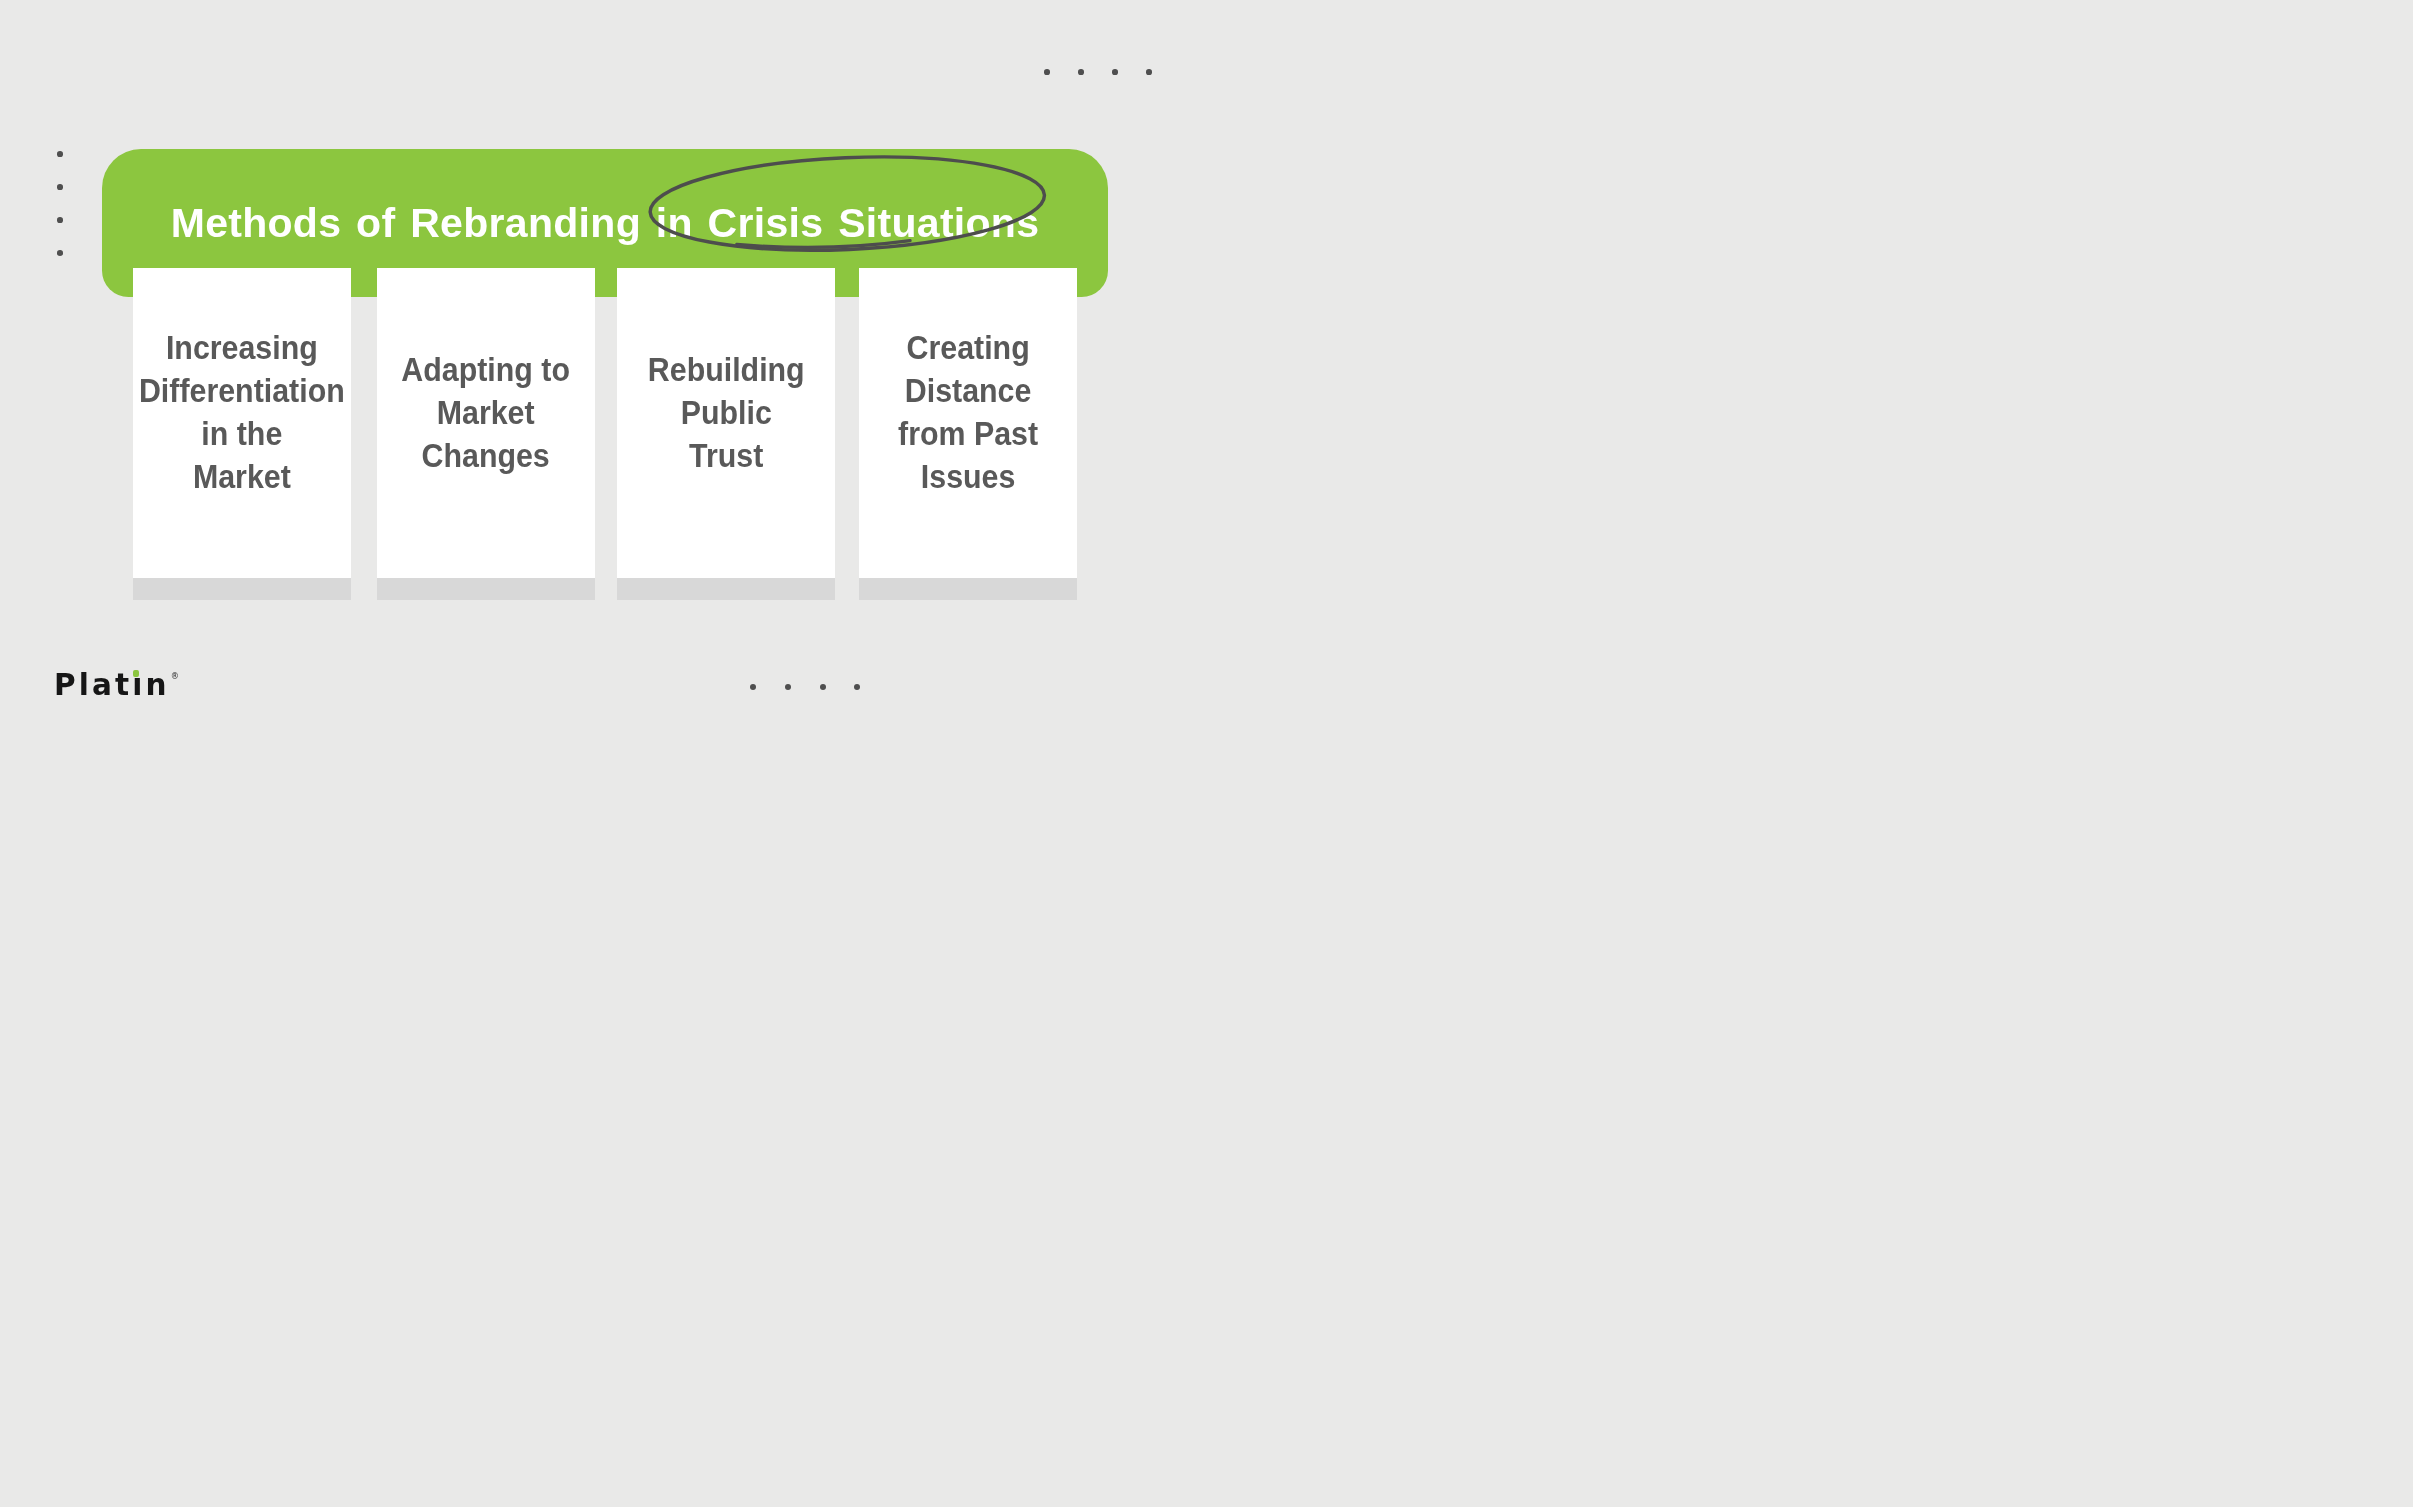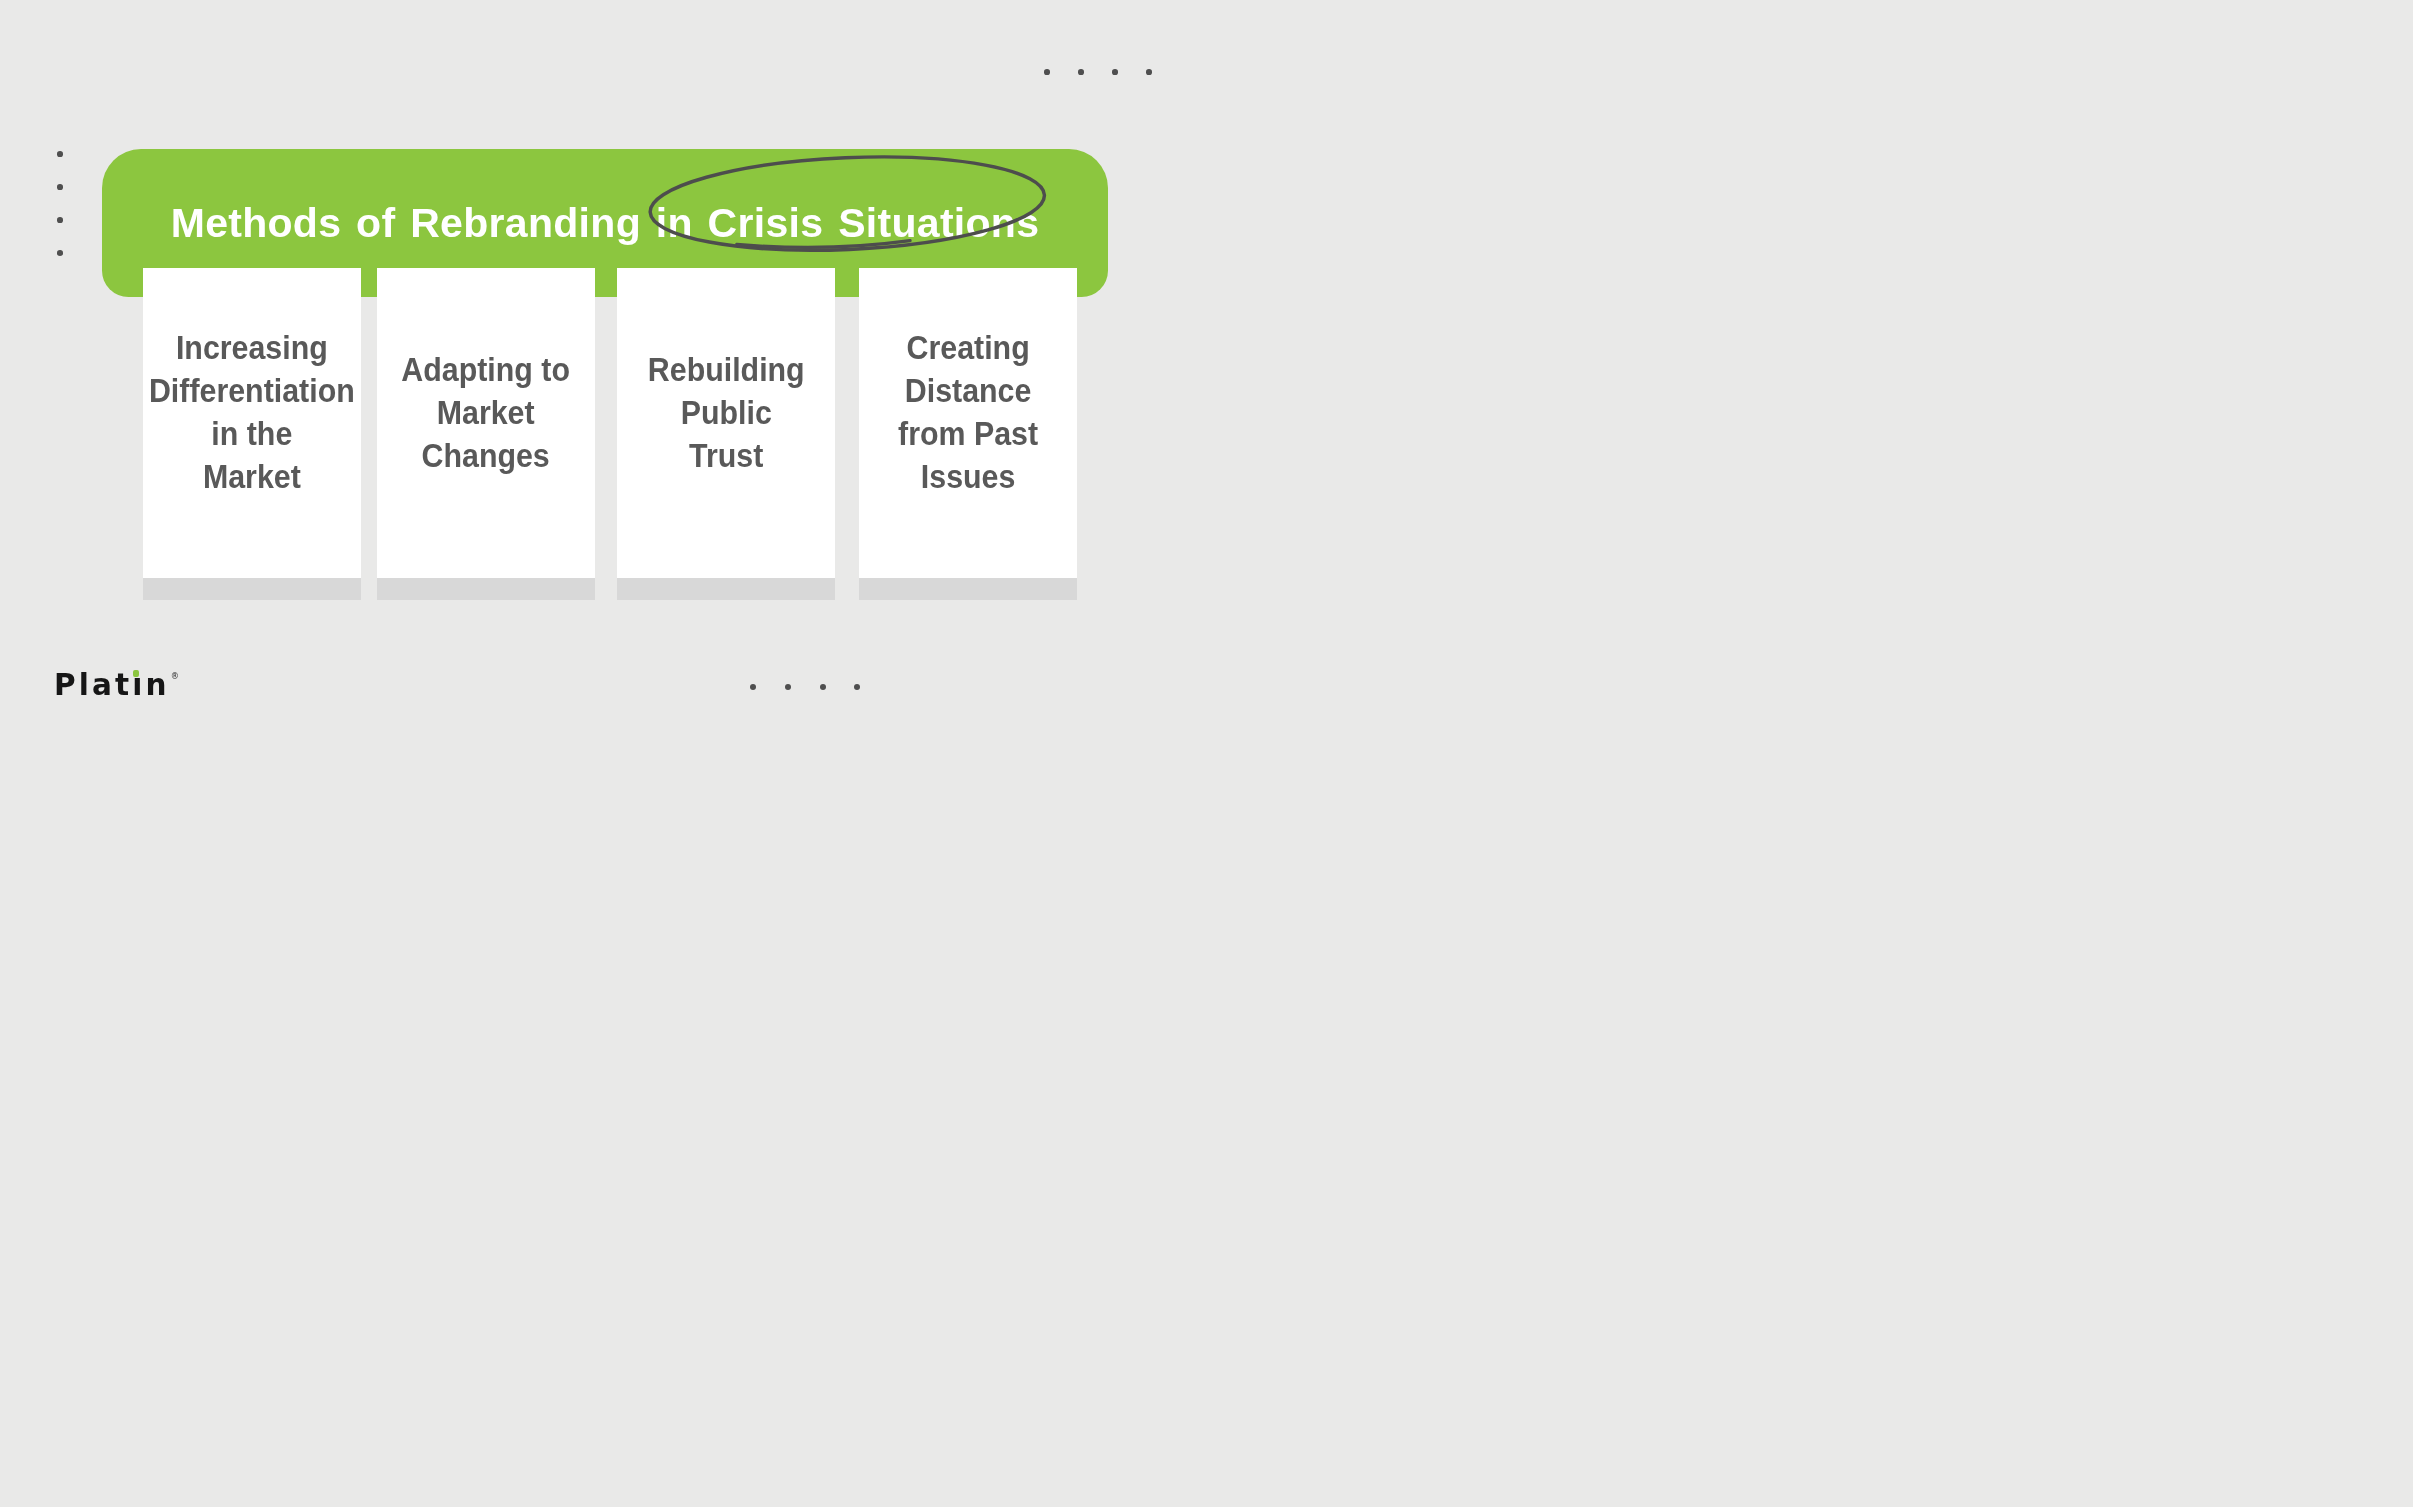--- a/index.html
+++ b/index.html
@@ -71,21 +71,21 @@
 
   <div class="banner">
     <h1 class="banner-title">Methods of Rebranding in Crisis Situations</h1>
   </div>
 
   <svg class="annot" width="1207" height="754" viewBox="0 0 1920 1200">
     <ellipse cx="1348" cy="324" rx="314" ry="73" transform="rotate(-2.5 1348 324)" fill="none" stroke="#4d4d4d" stroke-width="5.5" stroke-linecap="round"></ellipse>
     <path d="M 1172 389 Q 1315 401 1448 383" fill="none" stroke="#4d4d4d" stroke-width="5" stroke-linecap="round"></path>
   </svg>
 
-  <div class="card" style="left:143px">
+  <div class="card" style="left:133px">
     <div class="card-shadow card-shape"></div>
     <div class="card-face card-shape">
       <div class="card-text">
         <span class="line">Increasing</span>
         <span class="line">Differentiation</span>
         <span class="line">in the</span>
         <span class="line">Market</span>
       </div>
     </div>
   </div>

